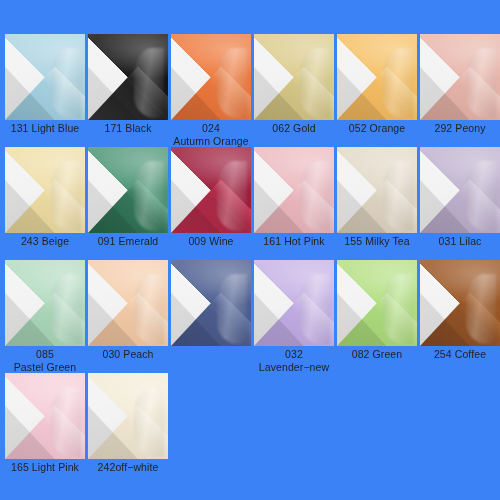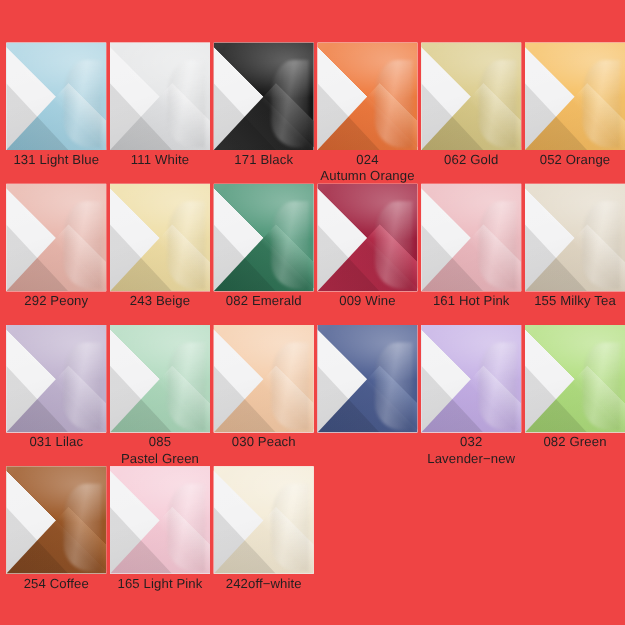--- a/index.html
+++ b/index.html
@@ -10,21 +10,21 @@
   body {
     width: 500px;
     height: 500px;
     font-family: "Liberation Sans", sans-serif;
     overflow: hidden;
   }
   #swatch-chart {
     position: relative;
     width: 500px;
     height: 500px;
-    background: #ef4444;
+    background: #3b82f6;
   }
   .swatch-grid {
     position: absolute;
     left: 5px;
     top: 34px;
     width: 490px;
     display: grid;
     grid-template-columns: repeat(6, 80px);
     column-gap: 3px;
     row-gap: 0px;
@@ -119,31 +119,20 @@
           <div class="sheet-main"></div>
           <div class="sheet-cut"></div>
           <div class="sheet-flap"></div>
           <div class="sheet-crease"></div>
           <div class="sheet-gloss"></div>
           <div class="sheet-shadow"></div>
         </div>
         <div class="swatch-label">131 Light Blue</div>
       </div>
       <div class="swatch-cell">
-        <div class="swatch-chip" style="--c: #e6e7e8; --fold: #cfd0d2; --foldmid: #dedfe1; --fold2: #f2f2f3;">
-          <div class="sheet-main"></div>
-          <div class="sheet-cut"></div>
-          <div class="sheet-flap"></div>
-          <div class="sheet-crease"></div>
-          <div class="sheet-gloss"></div>
-          <div class="sheet-shadow"></div>
-        </div>
-        <div class="swatch-label">111 White</div>
-      </div>
-      <div class="swatch-cell">
         <div class="swatch-chip" style="--c: #161616; --fold: #2e2e2e; --foldmid: #1c1c1c; --fold2: #3a3a3a;">
           <div class="sheet-main"></div>
           <div class="sheet-cut"></div>
           <div class="sheet-flap"></div>
           <div class="sheet-crease"></div>
           <div class="sheet-gloss"></div>
           <div class="sheet-shadow"></div>
         </div>
         <div class="swatch-label">171 Black</div>
       </div>
@@ -205,21 +194,21 @@
       </div>
       <div class="swatch-cell">
         <div class="swatch-chip" style="--c: #4f9779; --fold: #1f6245; --foldmid: #2f7355; --fold2: #66a98c;">
           <div class="sheet-main"></div>
           <div class="sheet-cut"></div>
           <div class="sheet-flap"></div>
           <div class="sheet-crease"></div>
           <div class="sheet-gloss"></div>
           <div class="sheet-shadow"></div>
         </div>
-        <div class="swatch-label">082 Emerald</div>
+        <div class="swatch-label">091 Emerald</div>
       </div>
       <div class="swatch-cell">
         <div class="swatch-chip" style="--c: #9e1f3d; --fold: #b92546; --foldmid: #a72340; --fold2: #c9405e;">
           <div class="sheet-main"></div>
           <div class="sheet-cut"></div>
           <div class="sheet-flap"></div>
           <div class="sheet-crease"></div>
           <div class="sheet-gloss"></div>
           <div class="sheet-shadow"></div>
         </div>

